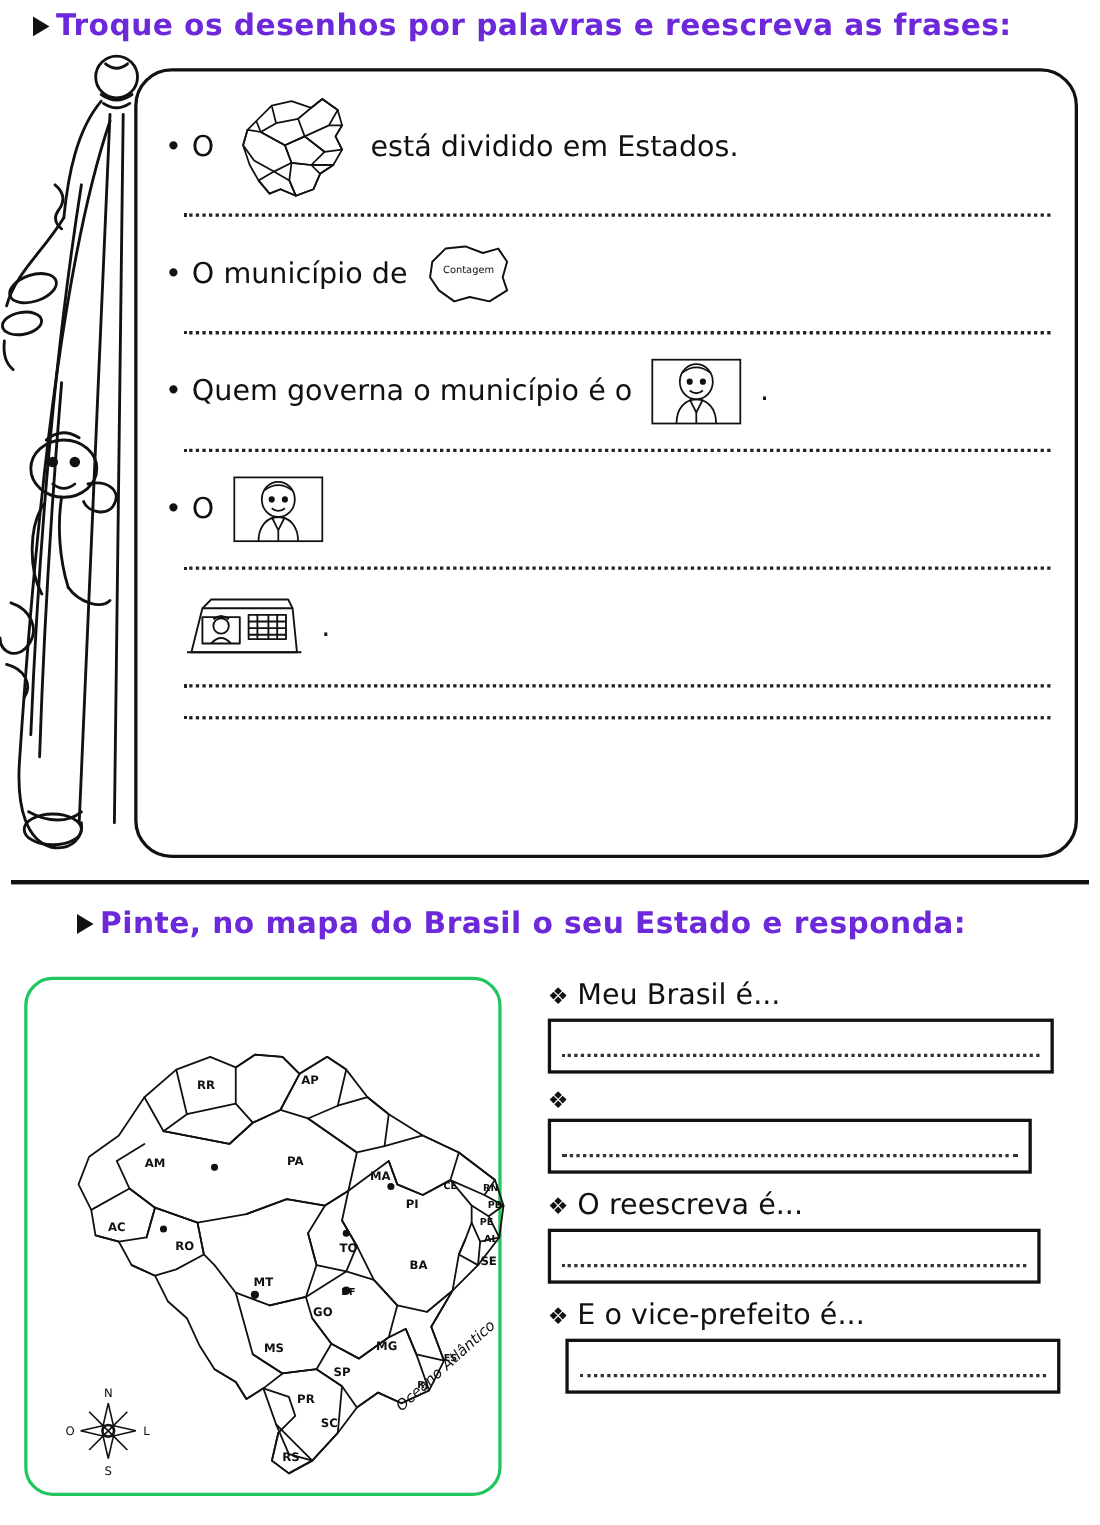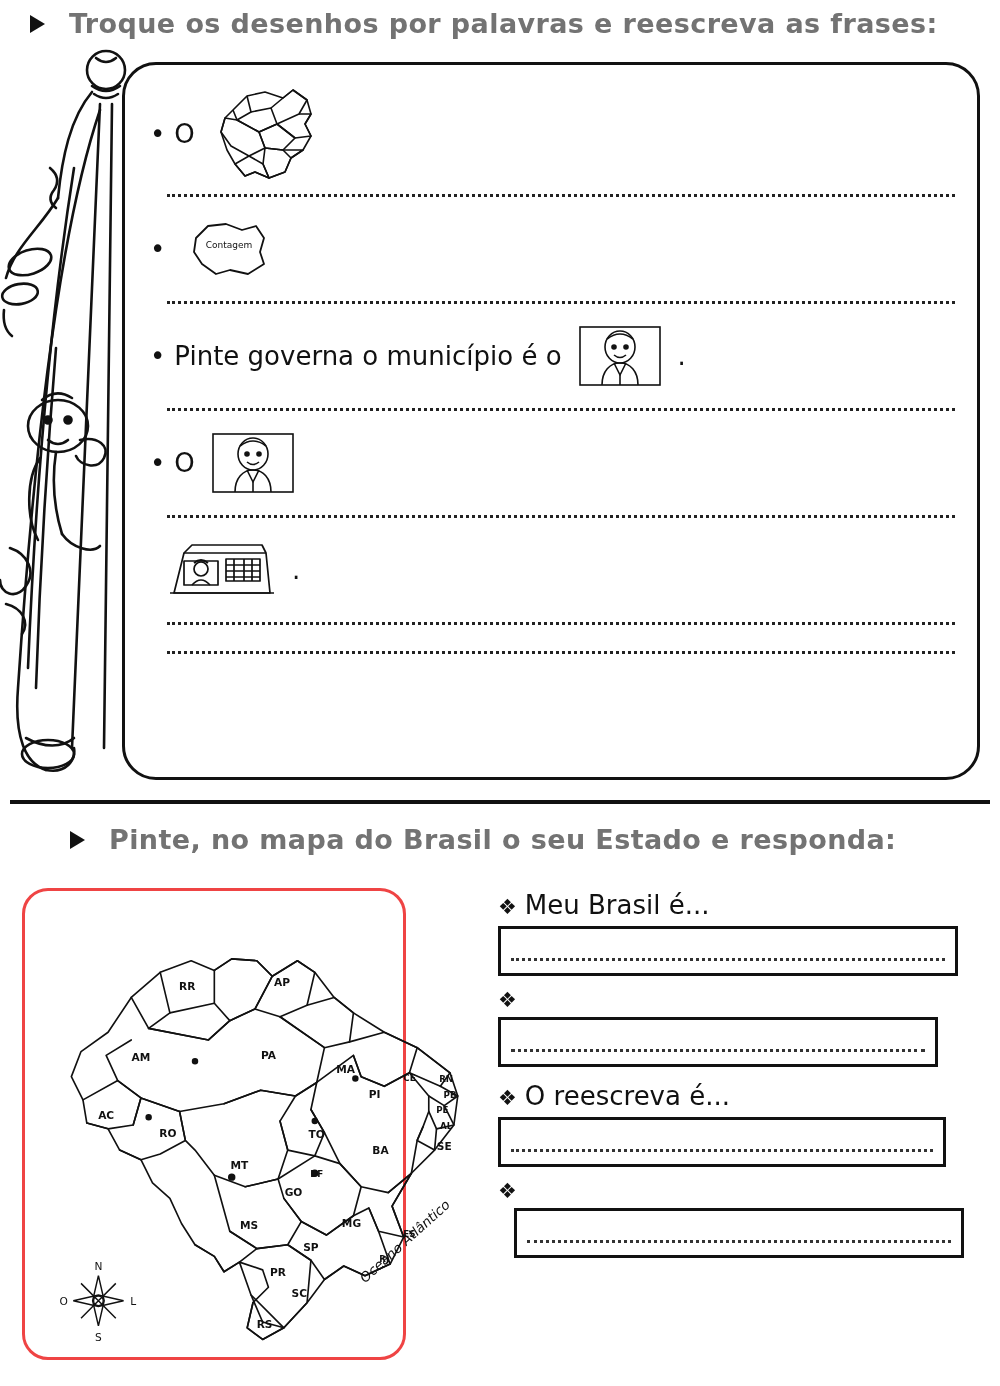--- a/index.html
+++ b/index.html
@@ -18,25 +18,25 @@
 
   
   .section {
     position: absolute;
     left: 0;
     width: 1000px;
   }
   .instruction {
     display: flex;
     align-items: center;
-    gap: 24px;
+    gap: 6px;
     font-size: 27px;
     font-weight: bold;
     letter-spacing: .4px;
-    color: #737373;
+    color: #6d28d9;
     text-align: right;
   }
   .tri {
     width: 0; height: 0;
     border-left: 15px solid #111;
     border-top: 9px solid transparent;
     border-bottom: 9px solid transparent;
     display: inline-block;
   }
 
@@ -100,23 +100,23 @@
   }
 
   
   #sec2 { top: 824px; }
   #sec2 .instruction { margin-left: 30px; padding-left: 40px; }
 
   .map-box {
     position: absolute;
     left: 22px;
     top: 888px;
-    width: 384px;
+    width: 434px;
     height: 472px;
-    border: 3px solid #ef4444;
+    border: 3px solid #22c55e;
     border-radius: 26px;
     box-sizing: border-box;
   }
 
   .qa-col {
     position: absolute;
     left: 498px;
     top: 890px;
     width: 480px;
   }
@@ -243,39 +243,41 @@
           <path d="M64 28 L76 18 L86 10 L100 20 L92 34 L70 44"></path>
           <path d="M92 34 L104 34 L98 44 L104 56 L88 58 L70 44"></path>
           <path d="M52 52 L70 44 L88 58 L76 70 L58 68 Z"></path>
           <path d="M30 40 L52 52 L58 68 L42 76 L24 66 L14 52 L18 38 Z"></path>
           <path d="M58 68 L76 70 L84 78 L78 92 L62 98 L56 84 Z"></path>
           <path d="M42 76 L56 84 L62 98 L48 92 L38 96 L28 84 Z"></path>
           <path d="M76 70 L96 70 L84 78"></path>
         </g>
       </svg>
     </span>
+    <span class="sent-txt">está dividido em Estados.</span>
   </div>
   <div class="dotline"></div>
 
   <div class="sent-row">
     <span class="bullet">•</span>
+    <span class="sent-txt">O município de</span>
     <span class="draw">
       <svg width="86" height="62" viewBox="0 0 86 62">
         <g fill="none" stroke="#111" stroke-width="1.8" stroke-linejoin="round">
           <path d="M10 20 L22 8 L40 6 L56 12 L70 8 L78 20 L74 34 L78 46 L62 56 L44 52 L30 56 L16 46 L8 34 Z"></path>
         </g>
         <text x="43" y="30" text-anchor="middle" font-size="9" font-family="DejaVu Sans, sans-serif" fill="#111">Contagem</text>
       </svg>
     </span>
   </div>
   <div class="dotline"></div>
 
   <div class="sent-row">
     <span class="bullet">•</span>
-    <span class="sent-txt">Pinte governa o município é o</span>
+    <span class="sent-txt">Quem governa o município é o</span>
     <span class="draw">
       <svg width="92" height="78" viewBox="0 0 92 78">
         <rect x="6" y="10" width="80" height="58" fill="#fff" stroke="#111" stroke-width="1.6"></rect>
         <g fill="none" stroke="#111" stroke-width="1.6" stroke-linejoin="round">
           <ellipse cx="46" cy="30" rx="15" ry="16"></ellipse>
           <path d="M33 22 q13 -10 26 0"></path>
           <circle cx="40" cy="30" r="2" fill="#111"></circle>
           <circle cx="52" cy="30" r="2" fill="#111"></circle>
           <path d="M40 38 q6 5 12 0"></path>
           <path d="M28 68 C28 54 36 46 46 46 C56 46 64 54 64 68"></path>
@@ -455,19 +457,20 @@
       <span>O reescreva é...</span>
     </div>
     <div class="ans-box">
       <div class="ans-inner"></div>
     </div>
   </div>
 
   <div class="qa-item w4">
     <div class="qa-label">
       <span class="diamond">❖</span>
+      <span>E o vice-prefeito é...</span>
     </div>
     <div class="ans-box">
       <div class="ans-inner"></div>
     </div>
   </div>
 
 </div>
 
 </body></html>

